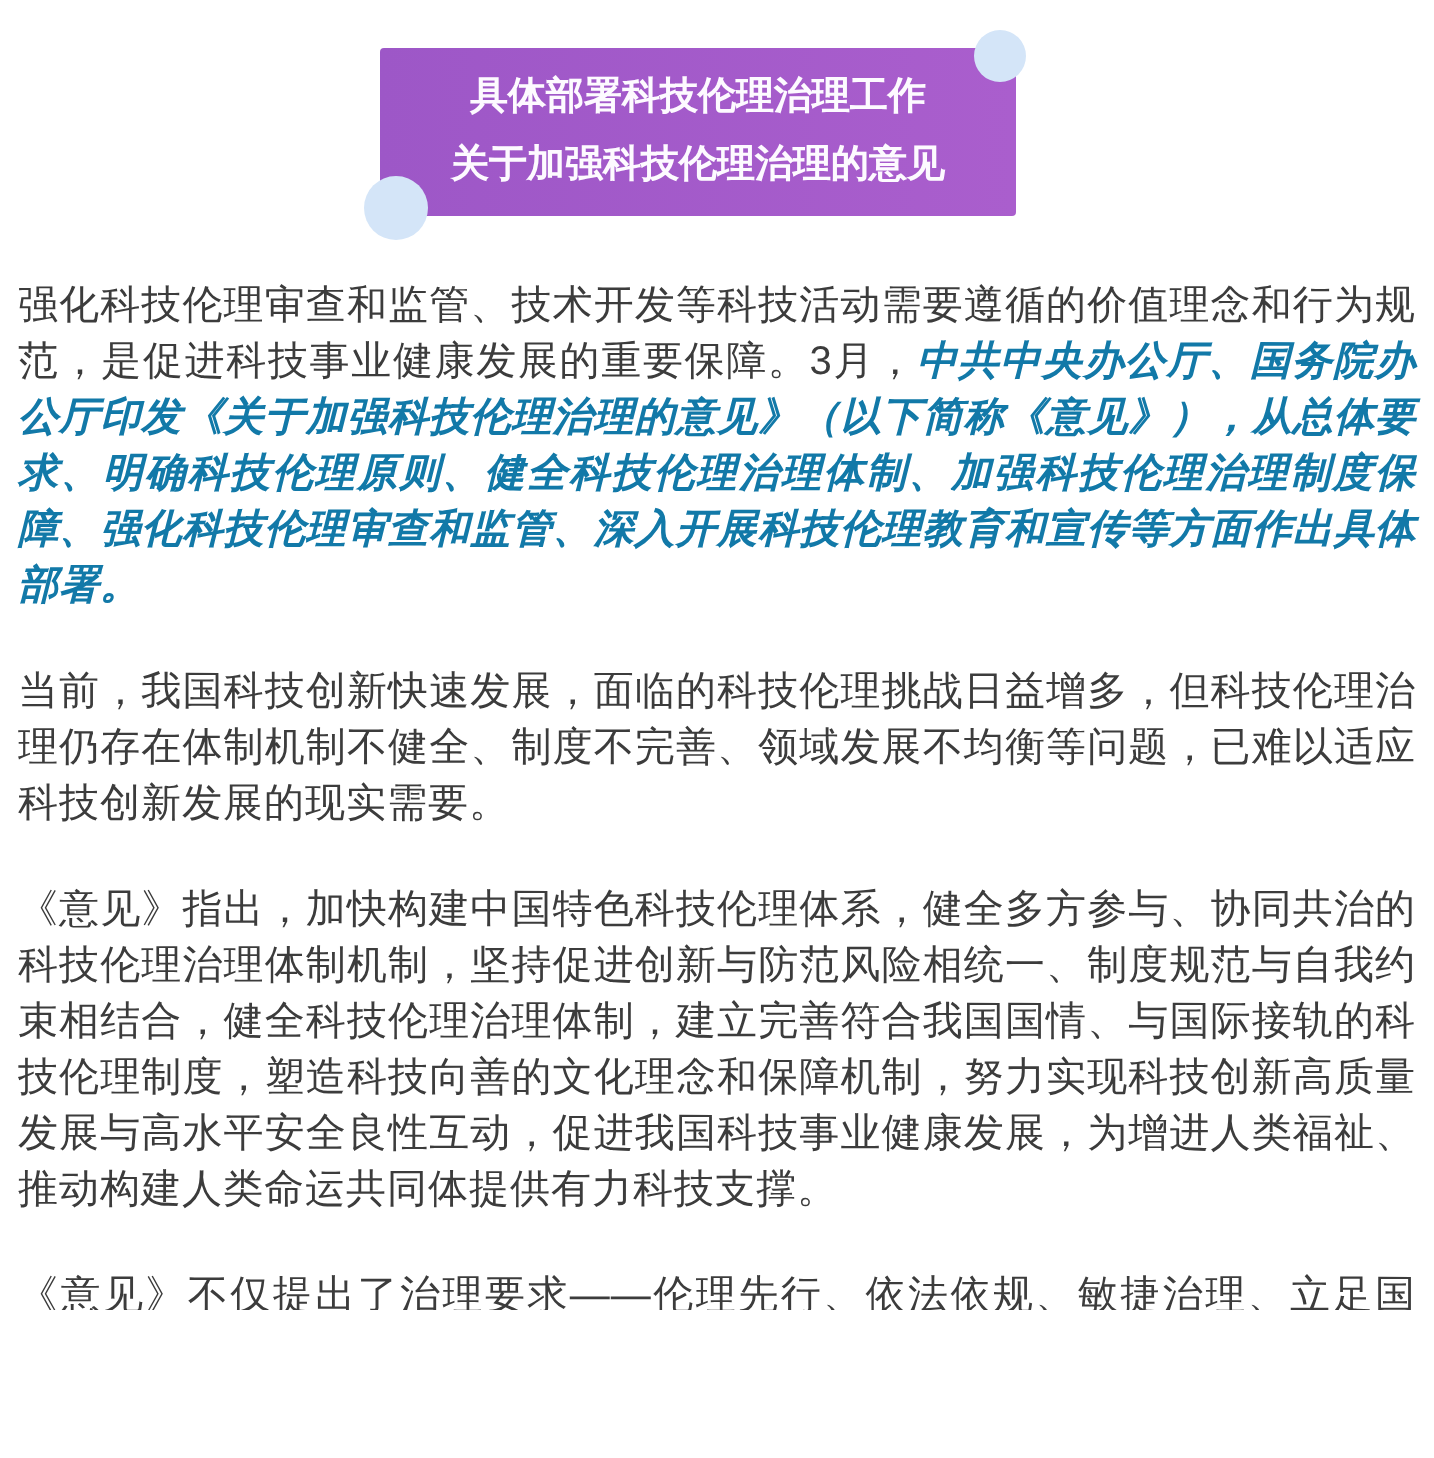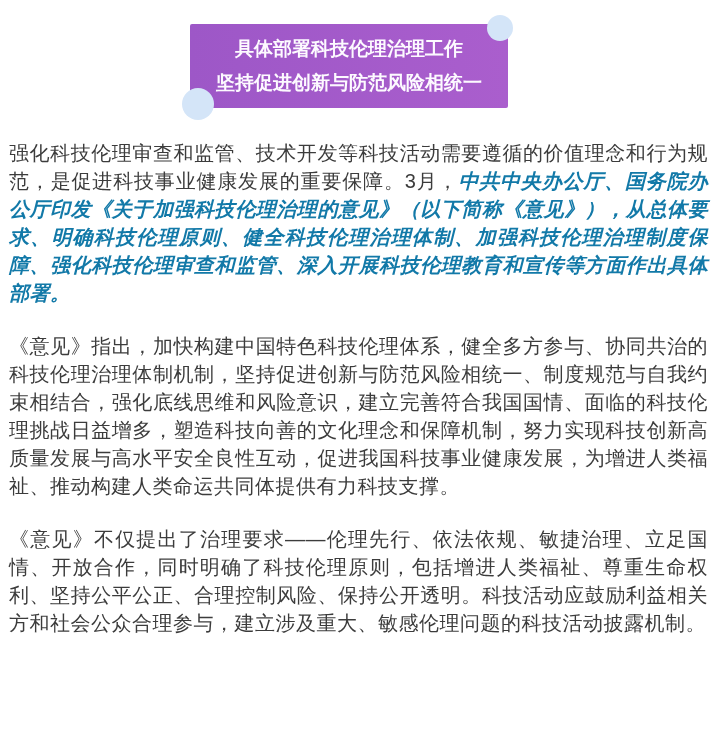--- a/index.html
+++ b/index.html
@@ -73,22 +73,23 @@
 </style>
 </head>
 <body>
 
 <div class="page">
 
   <div class="banner">
     <span class="corner-circle tr"></span>
     <span class="corner-circle bl"></span>
     <div class="banner-line">具体部署科技伦理治理工作</div>
-    <div class="banner-line">坚持促进创新与防范风险相统一</div>
+    <div class="banner-line">关于加强科技伦理治理的意见</div>
   </div>
 
   <div class="article">
       <p class="para"><span class="seg">强化科技伦理审查和监管、技术开发等科技活动需要遵循的价值理念和行为规范，是促进科技事业健康发展的重要保障。3月，</span><span class="seg emphasis">中共中央办公厅、国务院办公厅印发《关于加强科技伦理治理的意见》（以下简称《意见》），从总体要求、明确科技伦理原则、健全科技伦理治理体制、加强科技伦理治理制度保障、强化科技伦理审查和监管、深入开展科技伦理教育和宣传等方面作出具体部署。</span></p>
-      <p class="para"><span class="seg">《意见》指出，加快构建中国特色科技伦理体系，健全多方参与、协同共治的科技伦理治理体制机制，坚持促进创新与防范风险相统一、制度规范与自我约束相结合，强化底线思维和风险意识，建立完善符合我国国情、面临的科技伦理挑战日益增多，塑造科技向善的文化理念和保障机制，努力实现科技创新高质量发展与高水平安全良性互动，促进我国科技事业健康发展，为增进人类福祉、推动构建人类命运共同体提供有力科技支撑。</span></p>
+      <p class="para"><span class="seg">当前，我国科技创新快速发展，面临的科技伦理挑战日益增多，但科技伦理治理仍存在体制机制不健全、制度不完善、领域发展不均衡等问题，已难以适应科技创新发展的现实需要。</span></p>
+      <p class="para"><span class="seg">《意见》指出，加快构建中国特色科技伦理体系，健全多方参与、协同共治的科技伦理治理体制机制，坚持促进创新与防范风险相统一、制度规范与自我约束相结合，健全科技伦理治理体制，建立完善符合我国国情、与国际接轨的科技伦理制度，塑造科技向善的文化理念和保障机制，努力实现科技创新高质量发展与高水平安全良性互动，促进我国科技事业健康发展，为增进人类福祉、推动构建人类命运共同体提供有力科技支撑。</span></p>
       <p class="para"><span class="seg">《意见》不仅提出了治理要求——伦理先行、依法依规、敏捷治理、立足国情、开放合作，同时明确了科技伦理原则，包括增进人类福祉、尊重生命权利、坚持公平公正、合理控制风险、保持公开透明。科技活动应鼓励利益相关方和社会公众合理参与，建立涉及重大、敏感伦理问题的科技活动披露机制。</span></p>
     </div>
 
 </div>
 
 </body></html>

